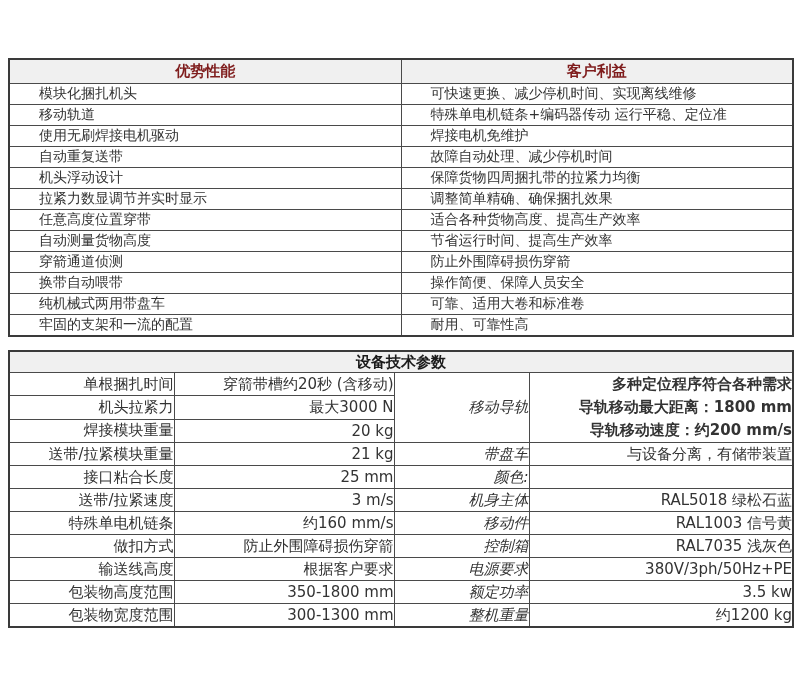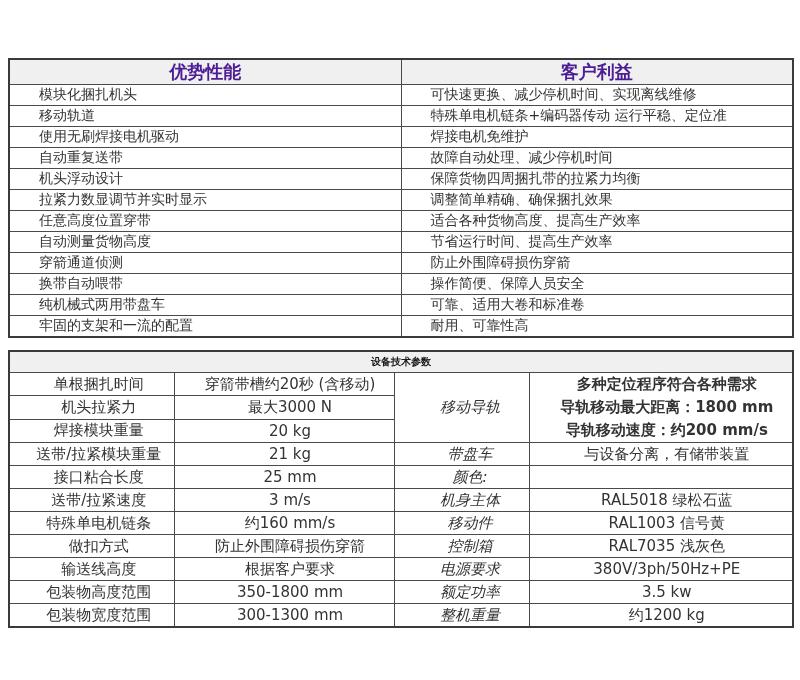--- a/index.html
+++ b/index.html
@@ -31,41 +31,41 @@
     overflow: hidden;
     white-space: nowrap;
     color: #333333;
     font-weight: normal;
   }
   .t1 th {
     height: 23px;
     background: #f0f0f0;
     text-align: center;
     font-weight: bold;
-    color: #4c1d95;
-    font-size: 18px;
+    color: #7f1d1d;
+    font-size: 15px;
   }
   .t1 td {
     height: 20px;
     font-size: 14px;
     text-align: left;
     padding-left: 29px;
   }
   .t2 th {
     height: 20px;
     background: #f0f0f0;
     text-align: center;
     font-weight: bold;
     color: #1a1a1a;
-    font-size: 10px;
+    font-size: 15px;
   }
   .t2 td {
     height: 22px;
     font-size: 15px;
-    text-align: center;
+    text-align: right;
   }
   .t2 td.c-label1 { padding-left: 14px; }
   .t2 td.c-value1 { padding-left: 12px; }
   .t2 td.c-label2 { padding-left: 17px; font-style: italic; }
   .t2 td.c-value2 { padding-left: 12px; }
   .t2 td.rail-cell div { line-height: 23px; font-weight: bold; }
 </style>
 </head>
 <body>
 

